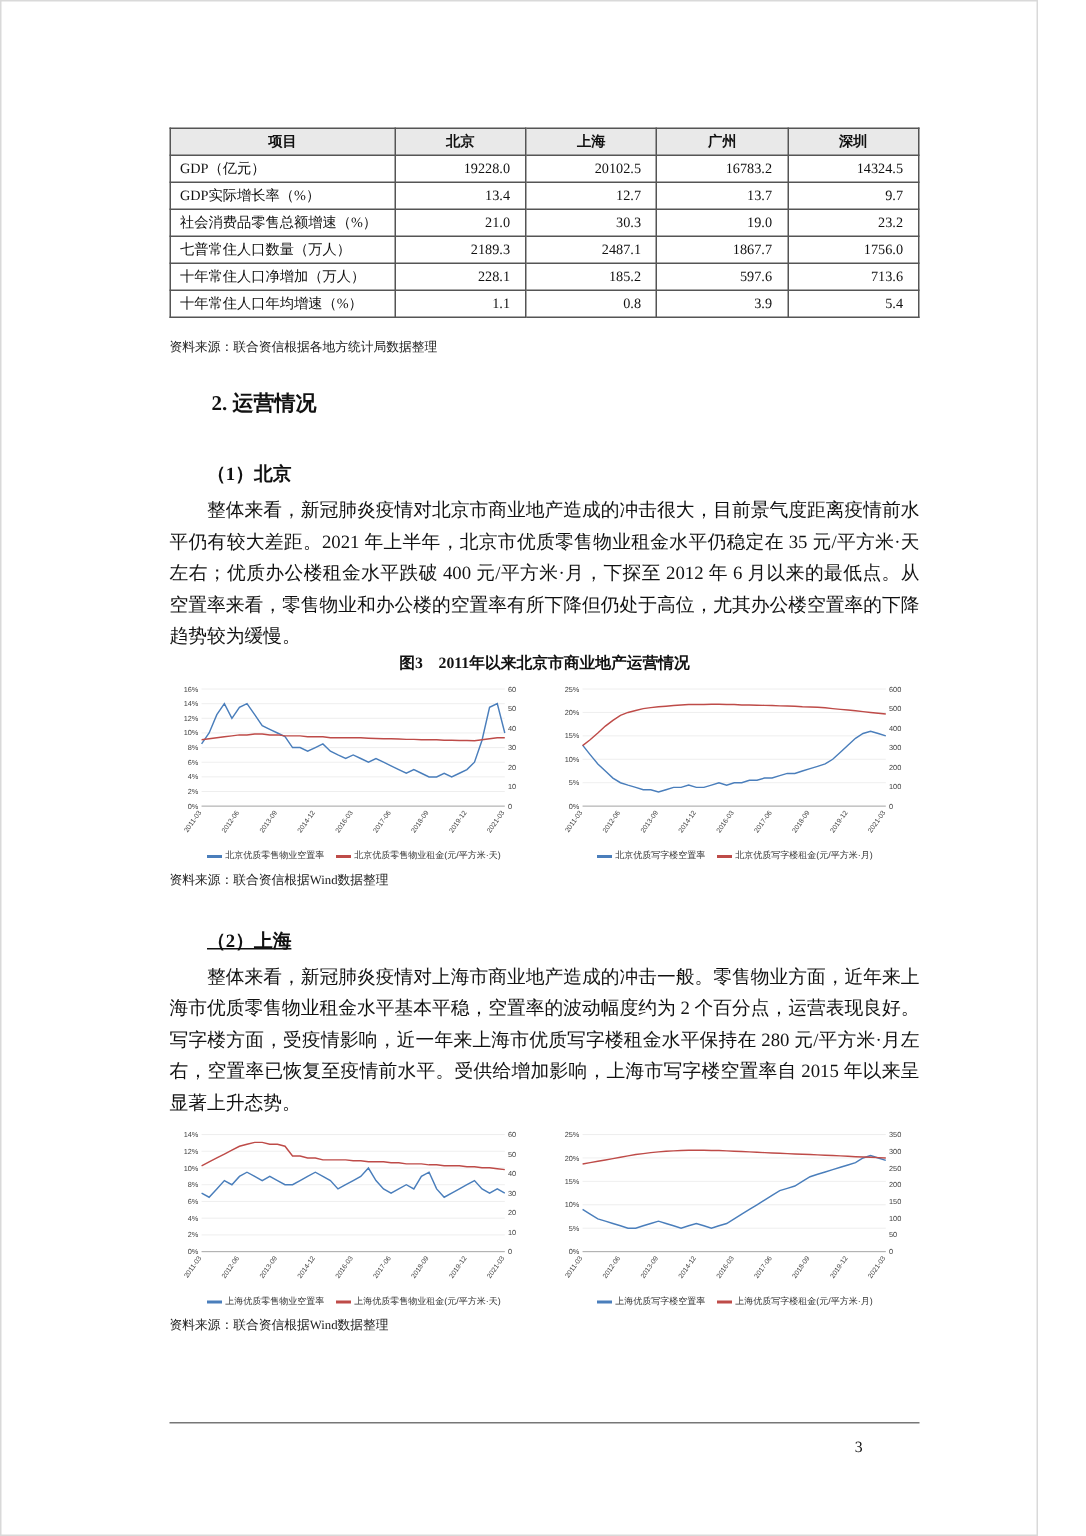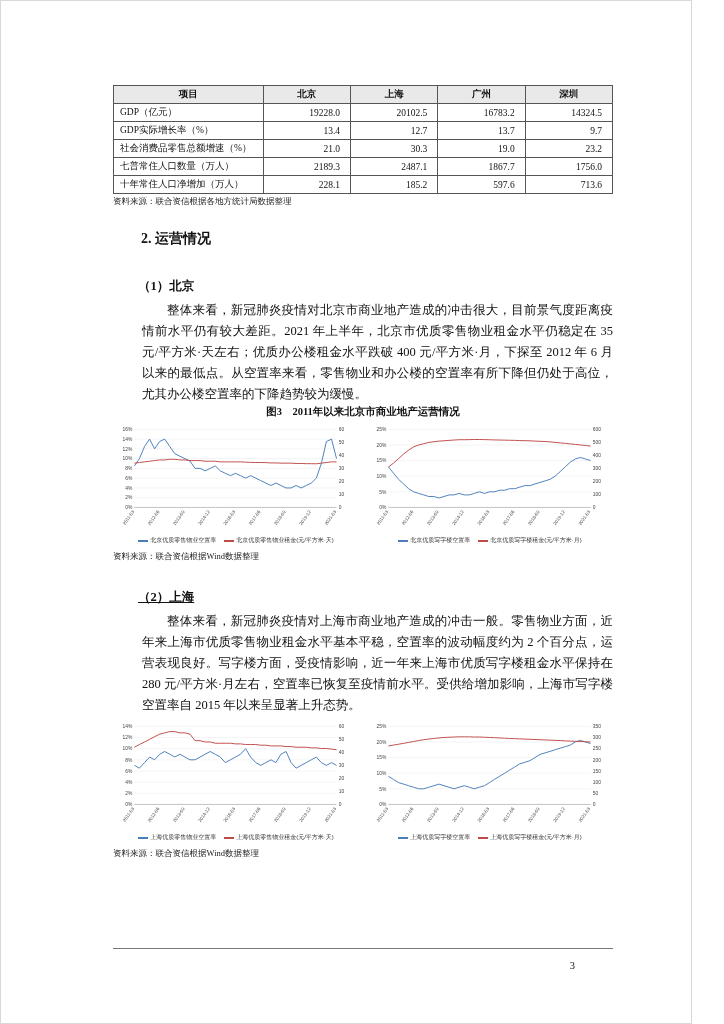--- a/index.html
+++ b/index.html
@@ -10,26 +10,26 @@
   .content { position:absolute; left:112px; top:84px; width:500px; }
 
   
   table { border-collapse:collapse; width:100%; font-size:9.5px; table-layout:fixed; }
   th,td { border:1px solid #555; padding:2px 4px; height:17px; }
   th { background:#e9e9e9; font-weight:bold; text-align:center; }
   th:first-child { width:30%; }
   td.lbl { text-align:left; padding-left:6px; }
   td.num { text-align:right; padding-right:10px; }
 
-  .src { font-size:8.5px; color:#222; margin-top:2px; }
+  .src { font-size:8.5px; color:#222; margin-top:14px; }
 
   .h2 { font-size:14px; font-weight:bold; margin-top:22px; text-indent:2em; }
   .h3 { font-size:12.5px; font-weight:bold; margin-top:30px; text-indent:2em; }
   p.body { font-size:12.5px; line-height:21px; text-align:justify;
-           text-indent:2em; margin-top:5px;margin-left:29px; }
+           text-indent:2em; margin-top:5px; }
 
   .figcap { text-align:center; font-size:10.5px; font-weight:bold; }
 
   .charts { display:flex; justify-content:space-between; margin-top:5px; }
   .chartbox { width:246px; }
   .chartbox svg { width:100%; height:auto; display:block; }
   svg text { font-family:"Liberation Sans","DejaVu Sans",sans-serif; }
   .legend { display:flex; justify-content:center; gap:8px; font-size:6px;
             font-family:"Liberation Sans","DejaVu Sans",sans-serif; color:#333;
             margin-top:1px; white-space:nowrap; }
@@ -86,20 +86,27 @@
             <td class="num">2487.1</td>
             <td class="num">1867.7</td>
             <td class="num">1756.0</td>
           </tr>
           <tr>
             <td class="lbl">十年常住人口净增加（万人）</td>
             <td class="num">228.1</td>
             <td class="num">185.2</td>
             <td class="num">597.6</td>
             <td class="num">713.6</td>
+          </tr>
+          <tr>
+            <td class="lbl">十年常住人口年均增速（%）</td>
+            <td class="num">1.1</td>
+            <td class="num">0.8</td>
+            <td class="num">3.9</td>
+            <td class="num">5.4</td>
           </tr>
         </tbody>
     </table>
     <div class="src">资料来源：联合资信根据各地方统计局数据整理</div>
 
     <div class="h2">2. 运营情况</div>
 
     <div class="h3">（1）北京</div>
     <p class="body">整体来看，新冠肺炎疫情对北京市商业地产造成的冲击很大，目前景气度距离疫情前水平仍有较大差距。2021 年上半年，北京市优质零售物业租金水平仍稳定在 35 元/平方米·天左右；优质办公楼租金水平跌破 400 元/平方米·月，下探至 2012 年 6 月以来的最低点。从空置率来看，零售物业和办公楼的空置率有所下降但仍处于高位，尤其办公楼空置率的下降趋势较为缓慢。</p>
 

